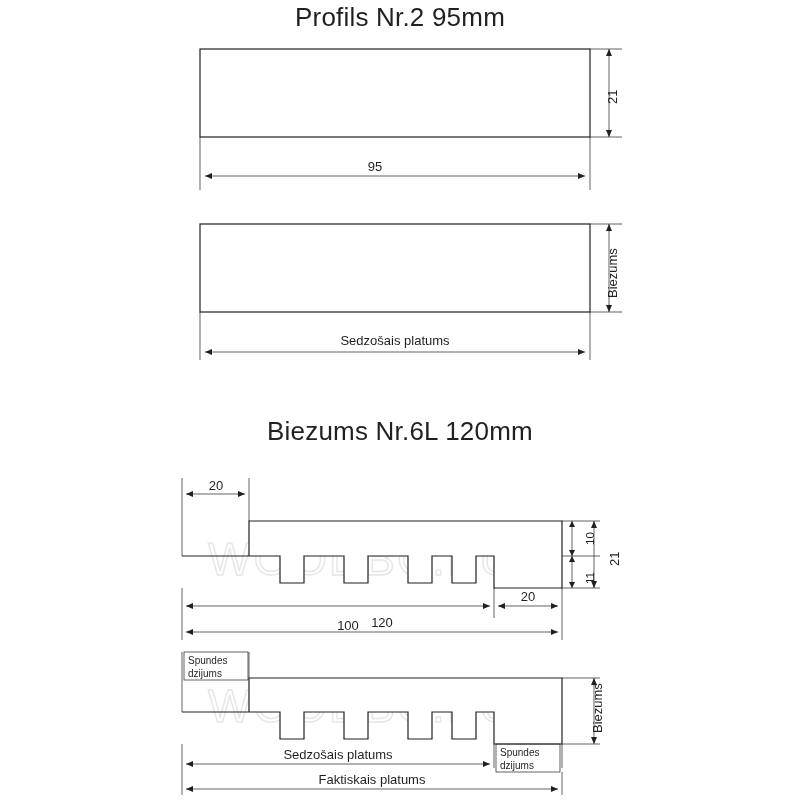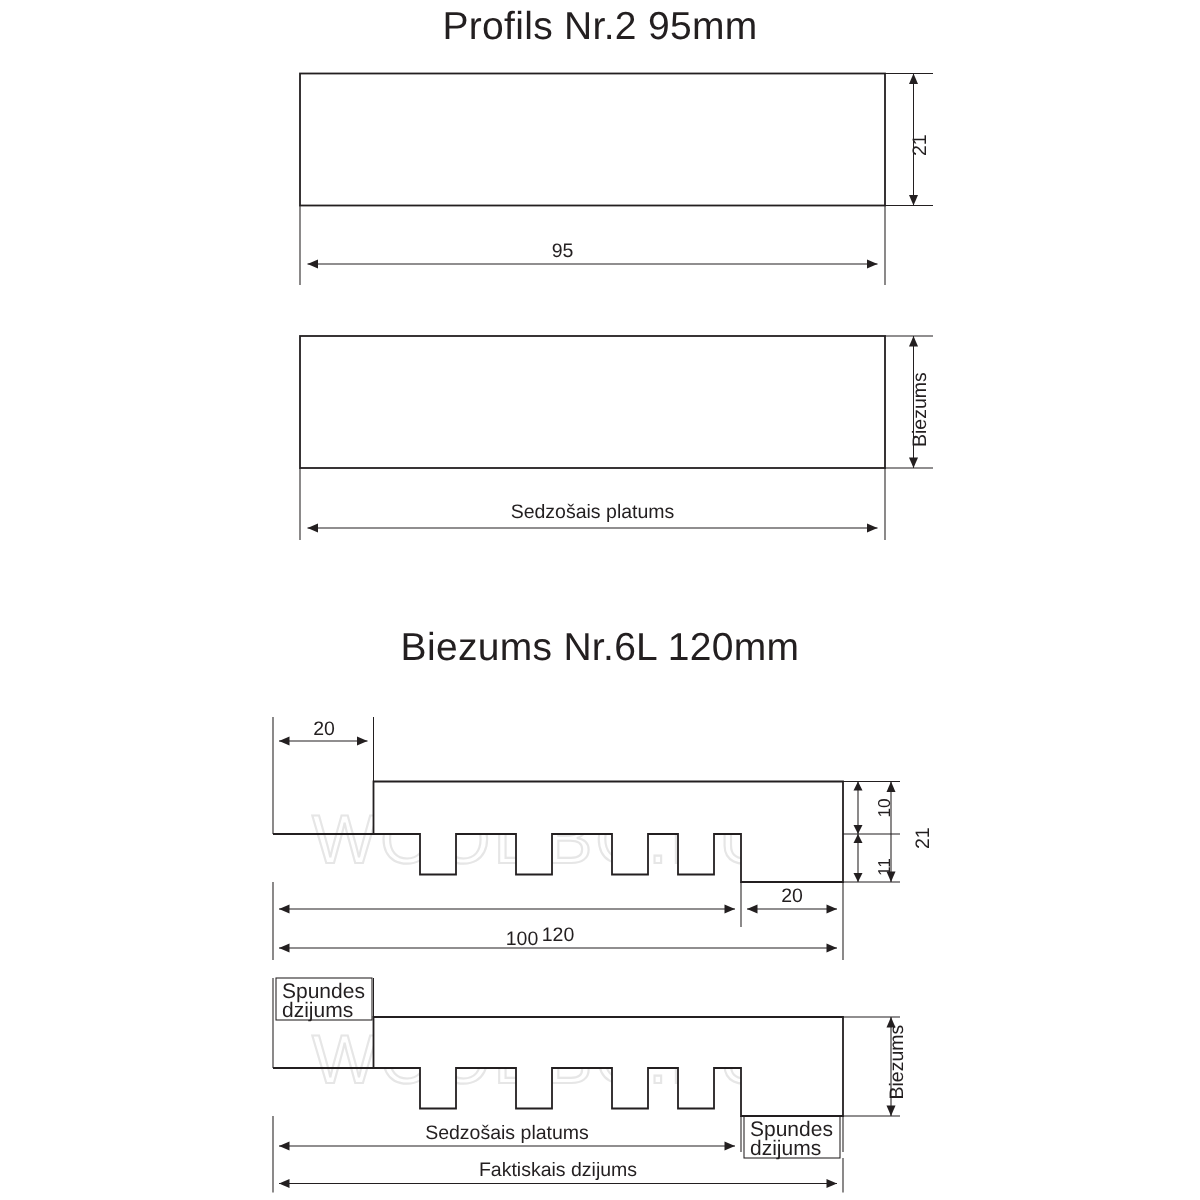--- a/index.html
+++ b/index.html
@@ -51,21 +51,21 @@
     white-space: nowrap;
   }
   .lbl.small { font-size: 11.5px; }
   .lbl.vert {
     transform-origin: 0 0;
     transform: rotate(-90deg);
   }
   .lbl.ctr { text-align: center; }
   .boxlbl {
     position: absolute;
-    font-size: 14px;
+    font-size: 10px;
     line-height: 13px;
     color: #231f20;
     text-align: left;
     white-space: nowrap;
   }
 </style>
 </head>
 <body>
 
 <div class="stage">
@@ -230,27 +230,27 @@
 
   <div class="lbl vert" style="left:605px; top:298px;">Biezums</div>
   <div class="lbl ctr" style="left:295px; top:333px; width:200px;">Sedzošais platums</div>
 
   <div class="lbl ctr" style="left:196px; top:478px; width:40px;">20</div>
   <div class="lbl vert small" style="left:584px; top:545px;">10</div>
   <div class="lbl vert small" style="left:584px; top:584px;">11</div>
   <div class="lbl vert" style="left:607px; top:566px;">21</div>
   <div class="lbl ctr" style="left:318px; top:589px; width:60px;margin-top:29px;">100</div>
   <div class="lbl ctr" style="left:498px; top:589px; width:60px;">20</div>
-  <div class="lbl ctr" style="left:342px; top:615px; width:60px;">120</div>
+  <div class="lbl ctr" style="left:352px; top:615px; width:60px;">120</div>
 
   <div class="boxlbl" style="left:188px; top:654px;">
     <span>Spundes</span><br>
     <span>dzijums</span>
   </div>
   <div class="lbl vert" style="left:590px; top:733px;">Biezums</div>
   <div class="boxlbl" style="left:500px; top:746px;">
     <span>Spundes</span><br>
     <span>dzijums</span>
   </div>
   <div class="lbl ctr" style="left:238px; top:747px; width:200px;">Sedzošais platums</div>
-  <div class="lbl ctr" style="left:272px; top:772px; width:200px;">Faktiskais dzijums</div>
+  <div class="lbl ctr" style="left:272px; top:772px; width:200px;">Faktiskais platums</div>
 
 </div>
 
 </body></html>

